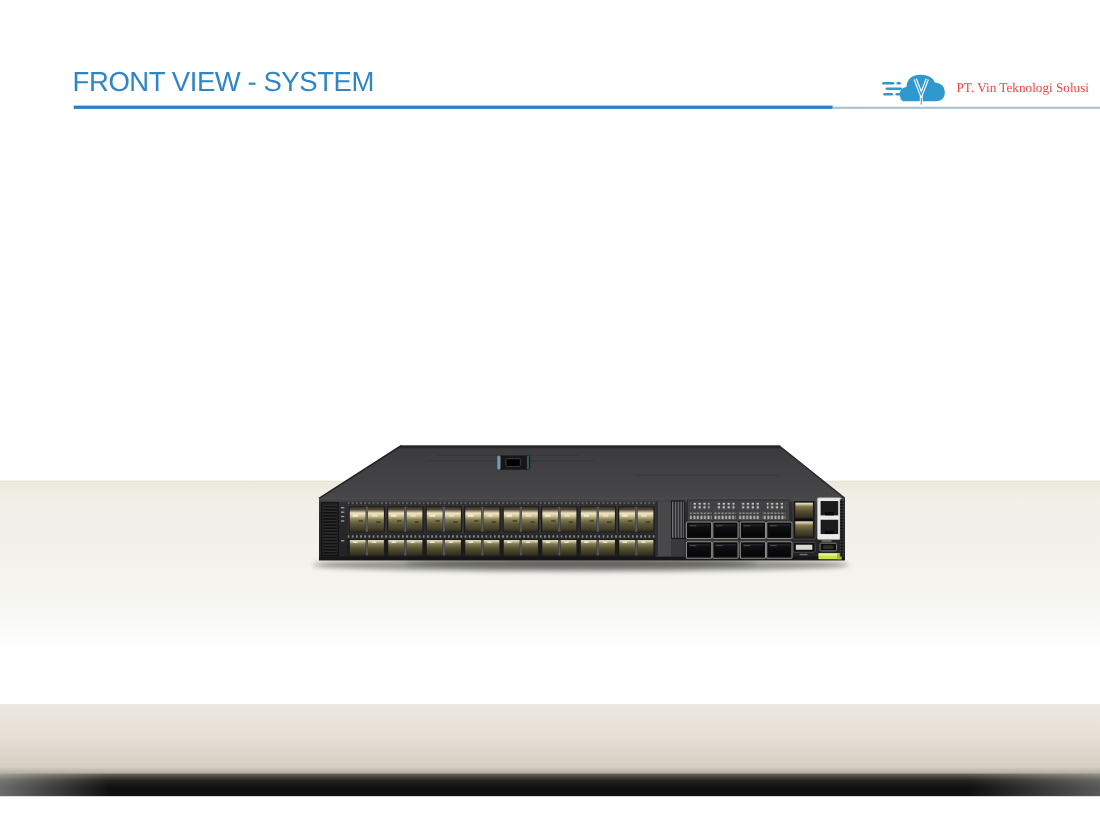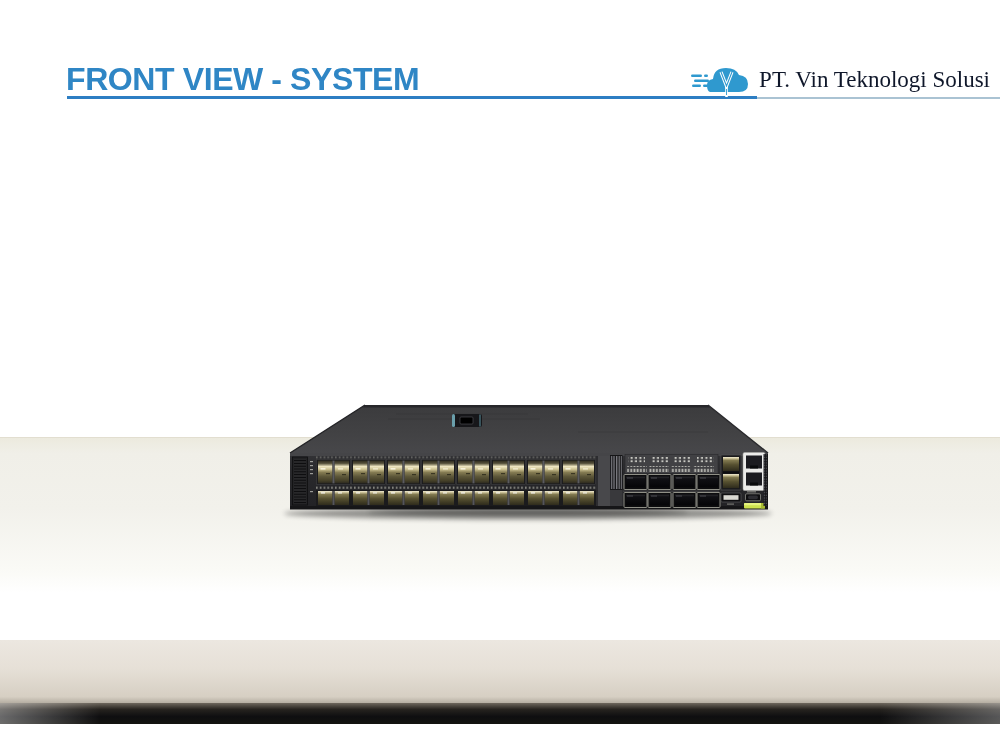--- a/index.html
+++ b/index.html
@@ -14,27 +14,27 @@
   .band-beige{top:640px;height:63px;
     background:linear-gradient(180deg,#ece7e0 0%,#e6e0d7 45%,#d6cfc3 90%,#b5aea2 100%);}
   .band-dark{top:703px;height:21px;
     background:linear-gradient(180deg,#6e675d 0%,#26231f 30%,#0e0e10 65%,#141310 100%);}
   .band-dark::after{content:"";position:absolute;inset:0;
     background:linear-gradient(90deg,rgba(255,255,255,.38) 0%,rgba(255,255,255,0) 10%,rgba(255,255,255,0) 88%,rgba(255,255,255,.30) 100%);}
   .band-bottom{top:724px;height:26px;background:#ffffff;}
 
   
   .page-title{position:absolute;left:66px;top:61px;margin:0;
-    font-size:32px;font-weight:bold;letter-spacing:-.4px;color:#2f86c5;}
+    font-size:25px;font-weight:normal;letter-spacing:-.4px;color:#2f86c5;}
   .rule-main{position:absolute;left:67px;top:96px;width:690px;height:3px;background:#2d7ec3;}
   .rule-light{position:absolute;left:757px;top:97px;width:243px;height:2px;background:#aac3d3;}
 
   
   .logo{position:absolute;top:56px;right:10px;display:flex;align-items:center;gap:7px;}
-  .logo-text{font-family:"Liberation Serif",serif;font-size:23px;color:#0f172a;white-space:nowrap;}
+  .logo-text{font-family:"Liberation Serif",serif;font-size:12px;color:#ef4444;white-space:nowrap;}
 
   
   .device{position:absolute;left:278px;top:378px;width:500px;height:150px;}
 </style>
 </head>
 <body>
 
 <div class="slide">
 
   <div class="band band-upper"></div>

